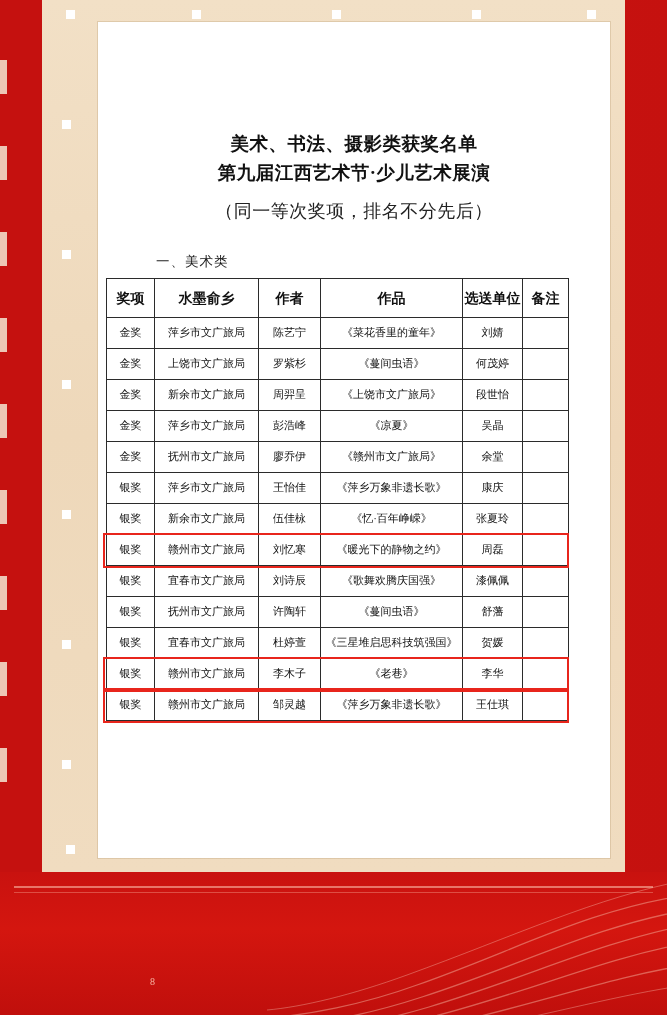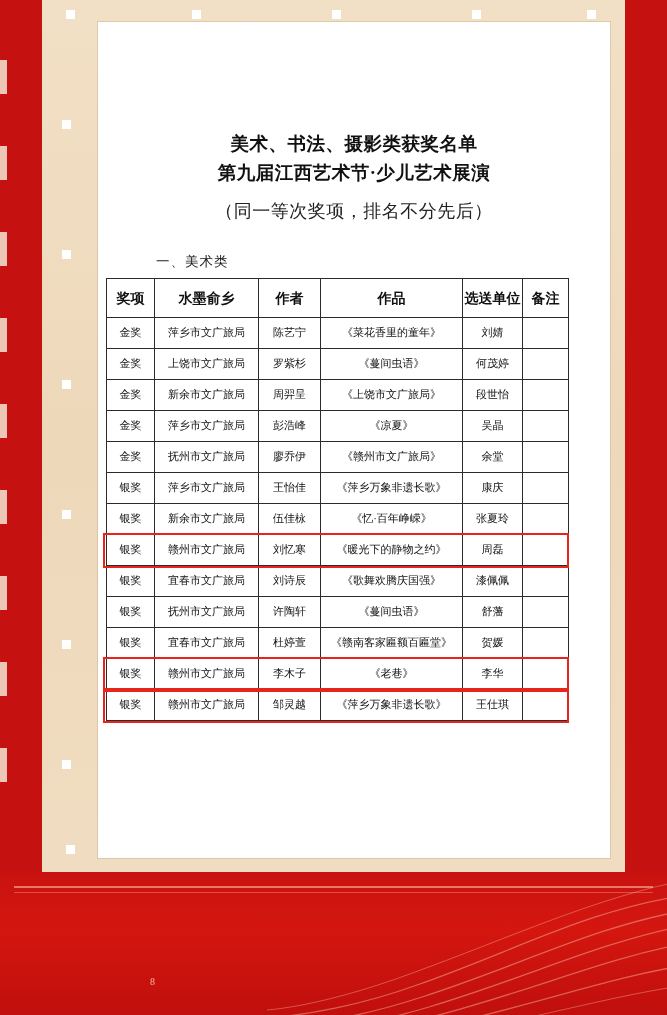--- a/index.html
+++ b/index.html
@@ -336,21 +336,21 @@
               <td>抚州市文广旅局</td>
               <td>许陶轩</td>
               <td>《蔓间虫语》</td>
               <td>舒藩</td>
               <td></td>
             </tr>
             <tr>
               <td>银奖</td>
               <td>宜春市文广旅局</td>
               <td>杜婷萱</td>
-              <td>《赣南客家匾额百匾堂》</td>
+              <td>《三星堆启思科技筑强国》</td>
               <td>贺媛</td>
               <td></td>
             </tr>
             <tr>
               <td>银奖</td>
               <td>赣州市文广旅局</td>
               <td>李木子</td>
               <td>《老巷》</td>
               <td>李华</td>
               <td></td>

